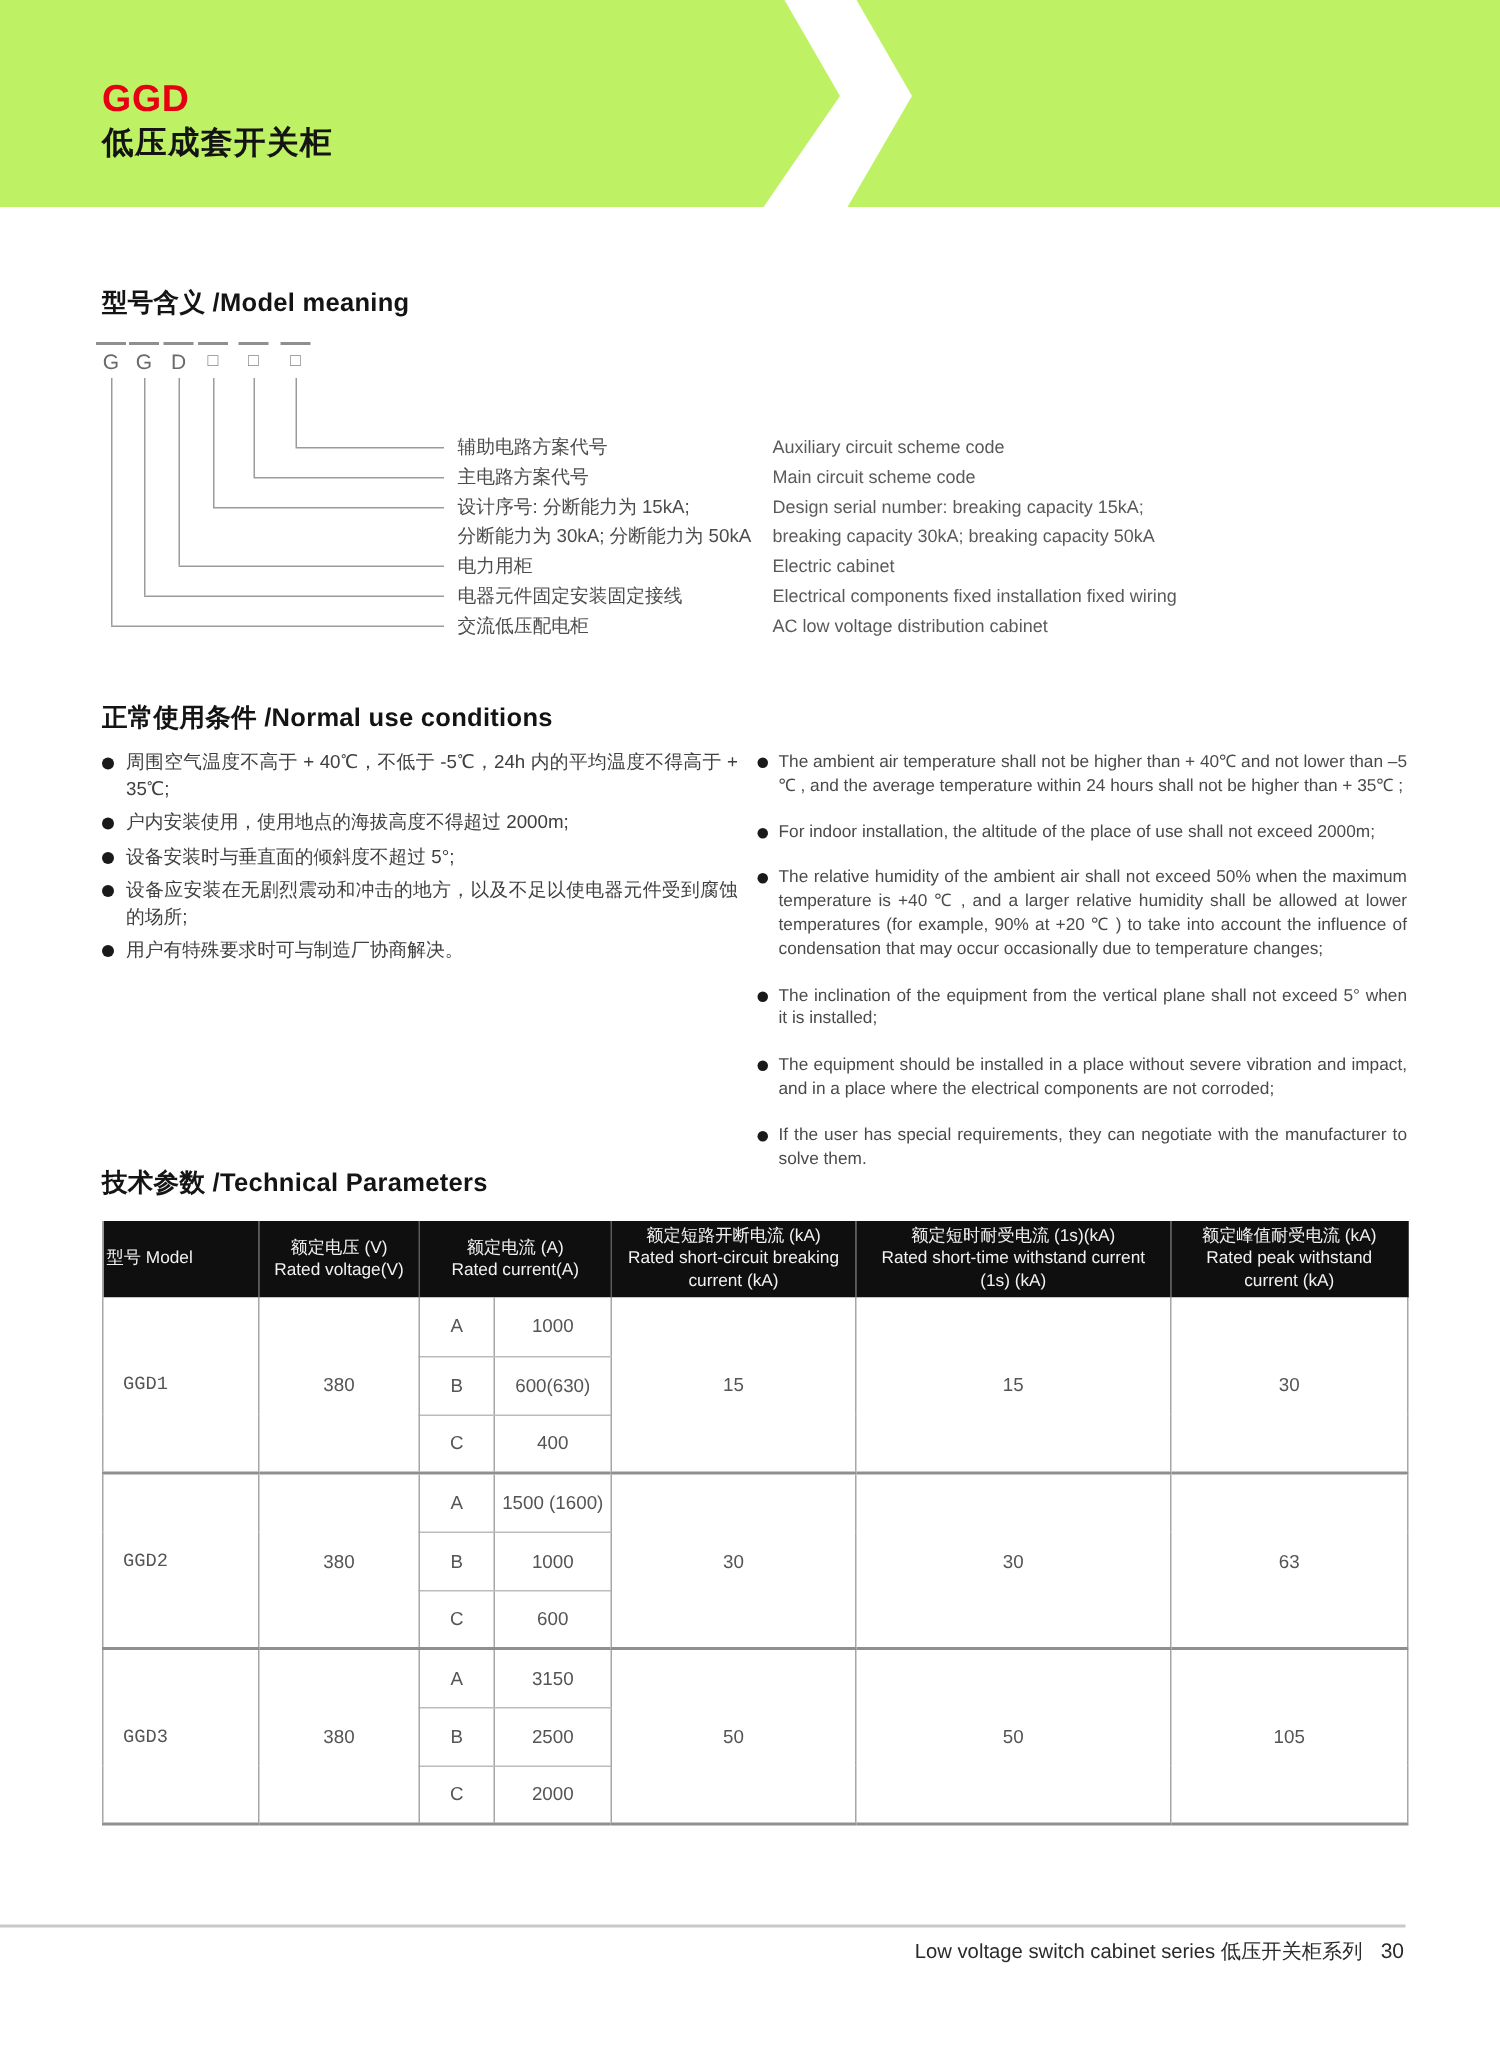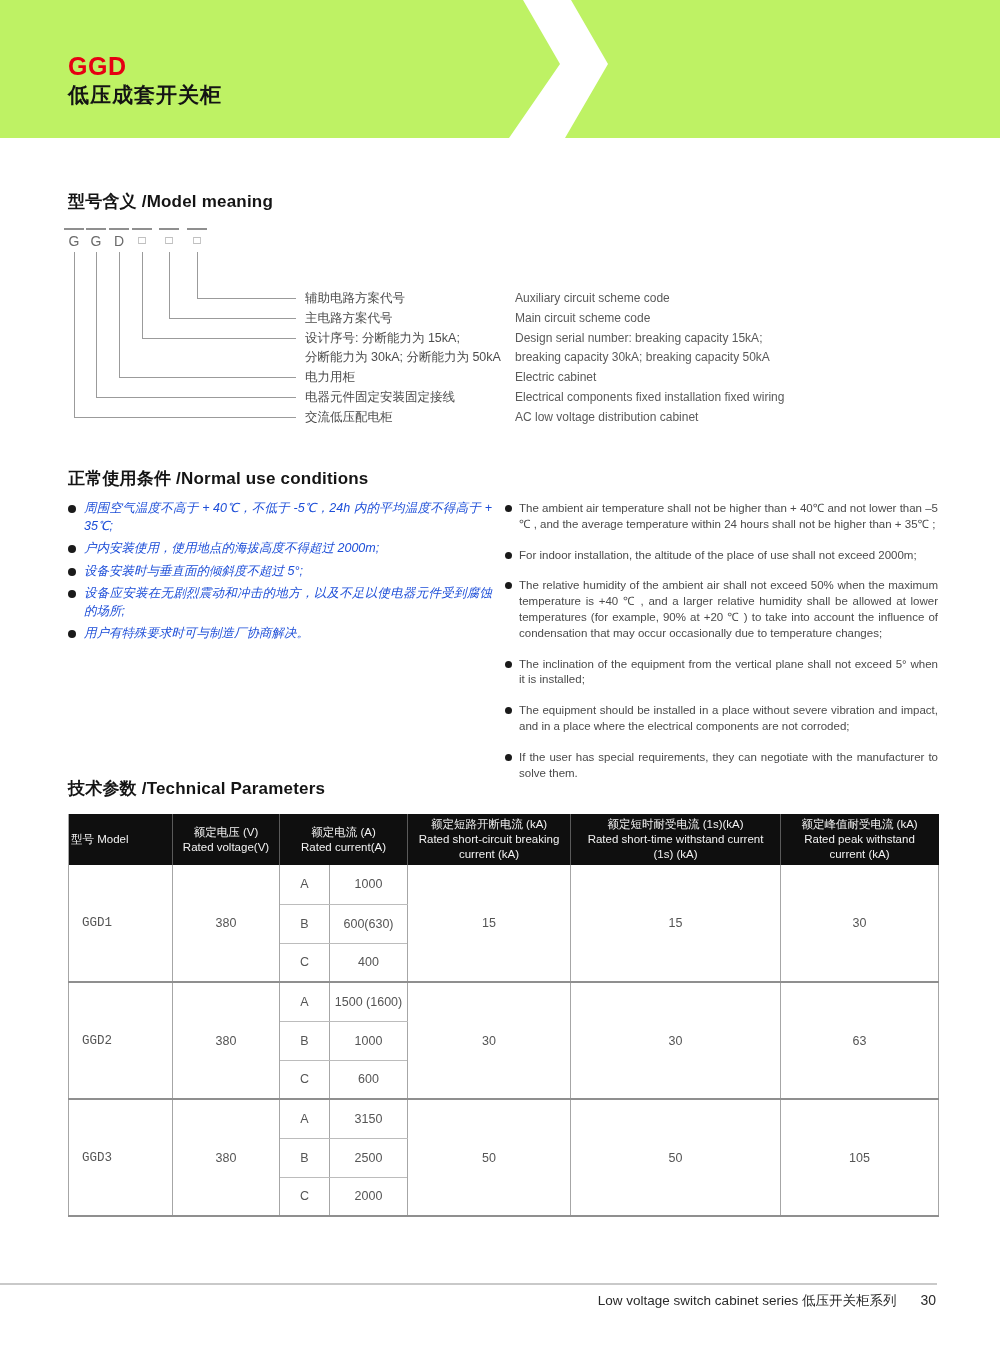--- a/index.html
+++ b/index.html
@@ -28,21 +28,21 @@
   .vline { width:0; border-left:1px solid #9b9b9b; }
   .hline { height:0; border-top:1px solid #9b9b9b; }
   .mm-label-zh { left:305px; width:210px; font-size:12.5px; color:#4c4c4c; }
   .mm-label-en { left:515px; width:430px; font-size:12px; color:#5a5a5a; }
 
   
   .cond-col { display:flex; flex-direction:column; }
   .bullet { display:flex; align-items:flex-start; }
   .dot { flex:0 0 auto; width:8px; height:8px; border-radius:50%; background:#1a1a1a; margin-right:8px; }
   .cond-zh { left:68px; top:500px; width:424px; gap:5px; }
-  .cond-zh .btxt { font-size:12.5px; line-height:17.5px; color:#1d4ed8; text-align:justify;font-style:italic; }
+  .cond-zh .btxt { font-size:12.5px; line-height:17.5px; color:#404040; text-align:justify; }
   .cond-zh .dot { margin-top:5px; }
   .cond-en { left:505px; top:501px; width:433px; gap:15px; }
   .cond-en .btxt { font-size:11.5px; line-height:15.8px; color:#4a4a4a; text-align:justify; }
   .cond-en .dot { width:7px; height:7px; margin-top:4px; margin-right:7px; }
 
   
   .params-table { border-collapse:collapse; table-layout:fixed; width:870px; }
   .params-table th {
     background:#0f0f0f; color:#f2f2f2; font-weight:400; font-size:11.5px; line-height:15px;
     height:48px; text-align:center; vertical-align:middle; padding:3px 6px;
@@ -56,21 +56,21 @@
     background:#fff;
   }
   .params-table td.model-c { text-align:left; padding-left:13px; color:#555;font-family:Liberation Mono, monospace; }
   .params-table { border-left:1px solid #a6a6a6; border-right:1px solid #a6a6a6; }
   .params-table td.subrow { border-bottom:1px solid #bcbcbc; }
   .params-table tr.group-end td { border-bottom:2px solid #8f8f8f; }
   .params-table td.span-cell { border-bottom:2px solid #8f8f8f; }
 
   
   .footer-line { left:0; top:1283px; width:937px; border-top:2px solid #c9c9c9; }
-  .footer-text { top:1292px; right:64px; display:flex; align-items:baseline; gap:24px;text-align:right; }
+  .footer-text { top:1292px; right:64px; display:flex; align-items:baseline; gap:12px;text-align:right; }
   .footer-series { font-size:13.5px; color:#2a2a2a; }
   .footer-page { font-size:14px; color:#2a2a2a; }
 </style>
 </head>
 <body>
 
 <div class="abs page-header">
   <svg class="abs chevron-svg" width="1000" height="138" viewBox="0 0 1000 138">
     <polygon points="523,0 571,0 608,64 565,138 509,138 560,64" fill="#ffffff"></polygon>
   </svg>

